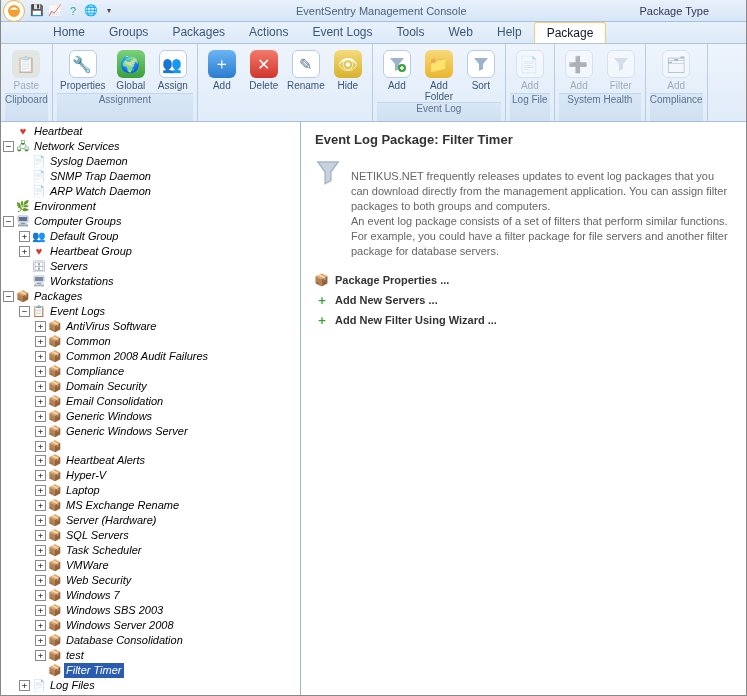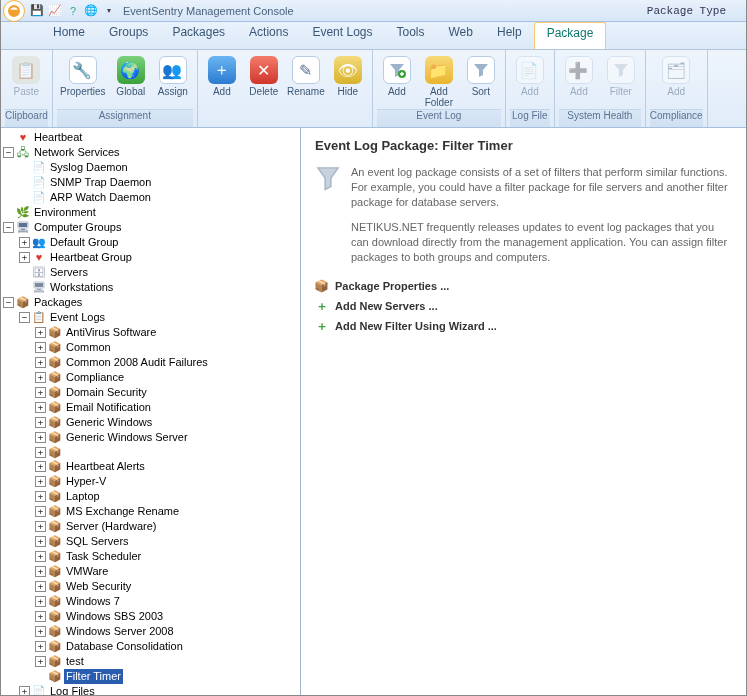--- a/index.html
+++ b/index.html
@@ -23,61 +23,61 @@
     border-bottom:1px solid #a6bfdd;
     font-size:11px;
     color:#335;
   }
   .titlebar .logo {
     width:22px;height:22px;display:flex;align-items:center;justify-content:center;
     background:#fff;border-radius:11px;margin:0 4px 0 2px;border:1px solid #f3b243;
   }
   .qat { display:flex; gap:2px; margin-right:6px;}
   .qat span { width:16px;height:16px;display:flex;align-items:center;justify-content:center;color:#445; }
-  .title-mid { flex:1; text-align:left; color:#4a637f;}
-  .tab-context { color:#335; margin-right:20px;font-family:Liberation Mono, monospace;}
+  .title-mid { flex:1; text-align:center; color:#4a637f;}
+  .tab-context { color:#335; margin-right:37px;}
   
   .tabsrow {
     display:flex;
-    height:28px;
+    height:22px;
     background: linear-gradient(#e9f2fb,#dbe9f8);
     border-bottom:1px solid #b0c4da;
     padding-left:40px;
     font-size:12px;
   }
   .tabsrow .tab {
     padding:3px 12px 0;
     color:#3b5777;
     cursor:pointer;
   }
   .tabsrow .tab.active {
     background:#fff;
     border:1px solid #f7ca71;
     border-bottom:none;
     border-radius:3px 3px 0 0;
-    color:#0f766e;
+    color:#0f172a;
   }
   
   .ribbon {
     display:flex;
     height:78px;
     background:linear-gradient(#eef4fc,#e0ecf9);
     border-bottom:1px solid #a6bfdd;
   }
   .rgroup {
     border-right:1px solid #b8cde4;
     display:flex;
     flex-direction:column;
     align-items:center;
     justify-content:space-between;
     padding:2px 4px 0 4px;
   }
   .rgroup .btns { display:flex; gap:2px; align-items:flex-start; flex:1; padding-top:2px;}
   .rgroup .glabel {
-    font-size:10px; color:#5b7290; height:18px;
+    font-size:10px; color:#5b7290; height:28px;
     width:100%; text-align:center;
     background:linear-gradient(#d9e7f6,#cfe0f2);
     border-top:1px solid #c2d6ec;
   }
   .rbtn {
     display:flex; flex-direction:column; align-items:center;
     width:40px; padding:2px 2px 0;
     color:#3b5777; font-size:10px;
     cursor:pointer;
   }
@@ -111,21 +111,21 @@
   li.node { white-space:nowrap; line-height:15px; font-size:11px; color:#000;}
   li.node > .row { display:flex; align-items:center; gap:2px; padding:0 2px;}
   .exp {
     width:11px;height:11px; border:1px solid #8a8a8a; background:#fff;
     display:flex;align-items:center;justify-content:center;
     font-size:9px; line-height:9px; color:#333; cursor:pointer;
     font-family:monospace;
   }
   .exp.blank{border:none;background:none;}
   .nico { width:14px;height:14px;display:flex;align-items:center;justify-content:center;font-size:11px;}
-  .nlbl { padding:0 2px;}
+  .nlbl { padding:0 2px;font-style:italic;}
   .nlbl.sel { background:#2a5db0; color:#fff;}
   .ic-heart{color:#d93a2e;}
   .ic-net{color:#3a8f3a;}
   .ic-doc{color:#7a8aa0;}
   .ic-env{color:#3aa76d;}
   .ic-comp{color:#5b7290;}
   .ic-grp{color:#c9a227;}
   .ic-srv{color:#7a8aa0;}
   .ic-pkg{color:#d98c2e;}
   .ic-evpkg{color:#c9a227;}
@@ -433,21 +433,21 @@
                   <div class="row">
                     <span class="exp">+</span>
                     <span class="nico ic-evpkg">📦</span>
                     <span class="nlbl">Domain Security</span>
                   </div>
                 </li>
                 <li class="node">
                   <div class="row">
                     <span class="exp">+</span>
                     <span class="nico ic-evpkg">📦</span>
-                    <span class="nlbl">Email Notification</span>
+                    <span class="nlbl">Email Consolidation</span>
                   </div>
                 </li>
                 <li class="node">
                   <div class="row">
                     <span class="exp">+</span>
                     <span class="nico ic-evpkg">📦</span>
                     <span class="nlbl">Generic Windows</span>
                   </div>
                 </li>
                 <li class="node">
@@ -591,22 +591,22 @@
 
   <div class="rightpane">
     <div class="rp-title">Event Log Package: Filter Timer</div>
     <div class="rp-desc">
       <div class="rp-funnel">
         <svg width="26" height="26" viewBox="0 0 18 18">
             <path d="M2 2h14l-5 7v6l-4 2v-8z" fill="#c7d2de" stroke="#a6b5c6"></path>
           </svg>
       </div>
       <div>
+        <div class="rp-text" style="margin-top:10px;">NETIKUS.NET frequently releases updates to event log packages that you can download directly from the management application. You can assign filter packages to both groups and computers.</div>
         <div class="rp-text">An event log package consists of a set of filters that perform similar functions. For example, you could have a filter package for file servers and another filter package for database servers.</div>
-        <div class="rp-text" style="margin-top:10px;">NETIKUS.NET frequently releases updates to event log packages that you can download directly from the management application. You can assign filter packages to both groups and computers.</div>
       </div>
     </div>
     <div class="rp-links">
       <div class="rp-link">
         <span class="li-ic li-pkg">📦</span>
         <span>Package Properties ...</span>
       </div>
       <div class="rp-link">
         <span class="li-ic li-add">＋</span>
         <span>Add New Servers ...</span>

